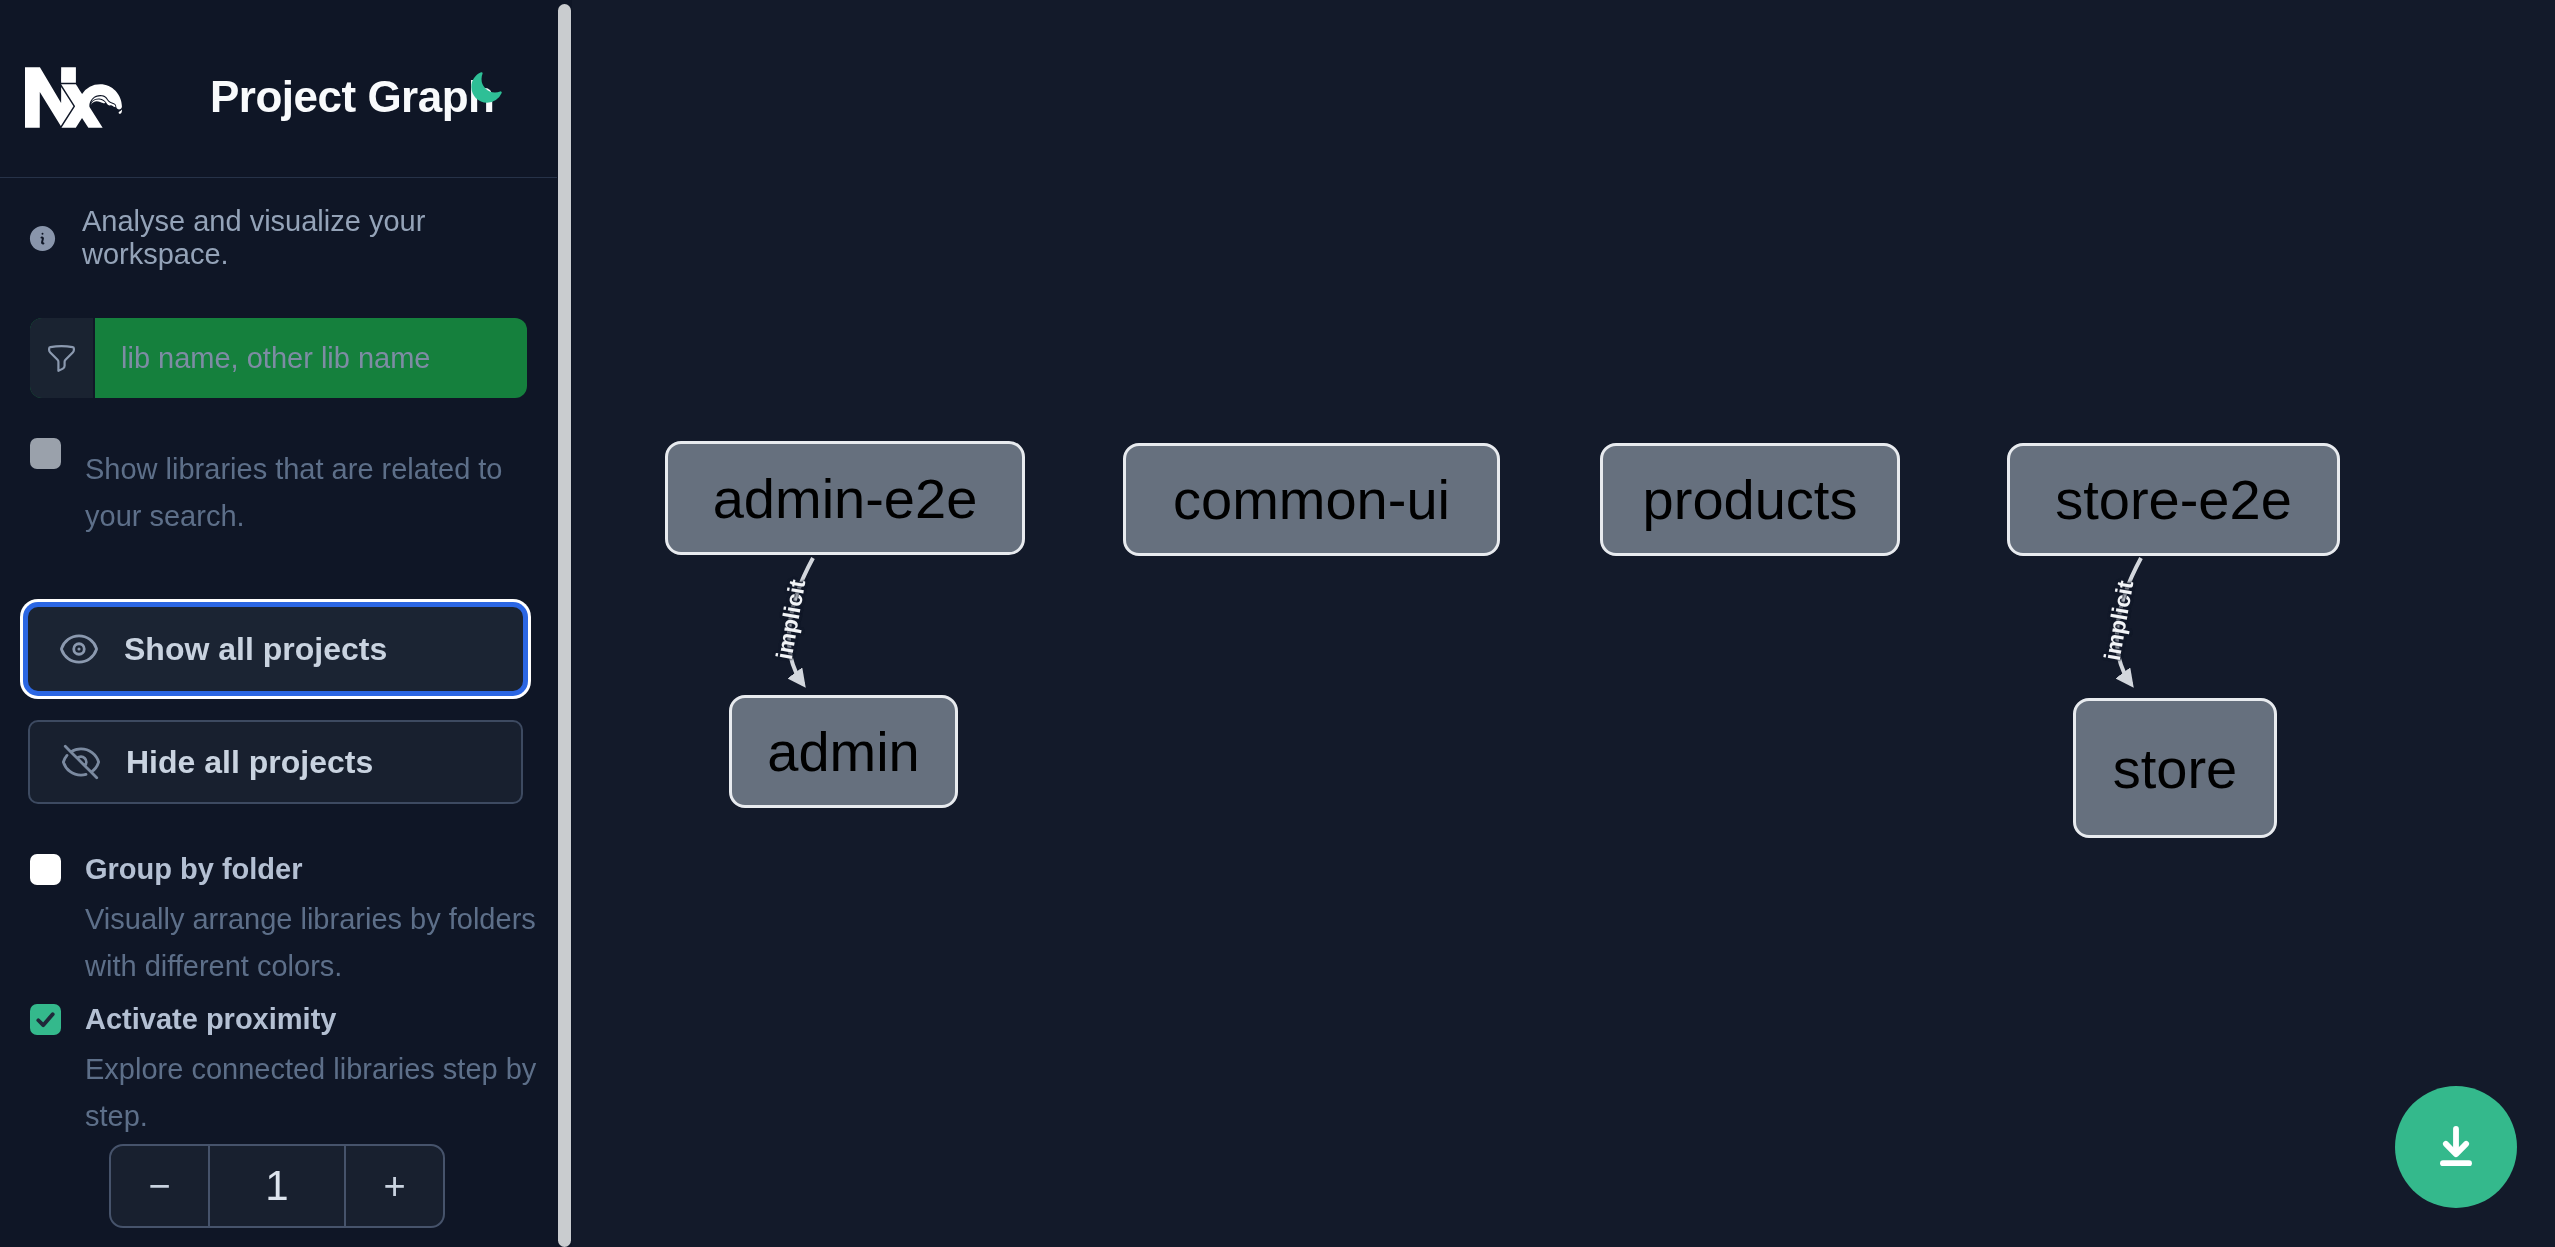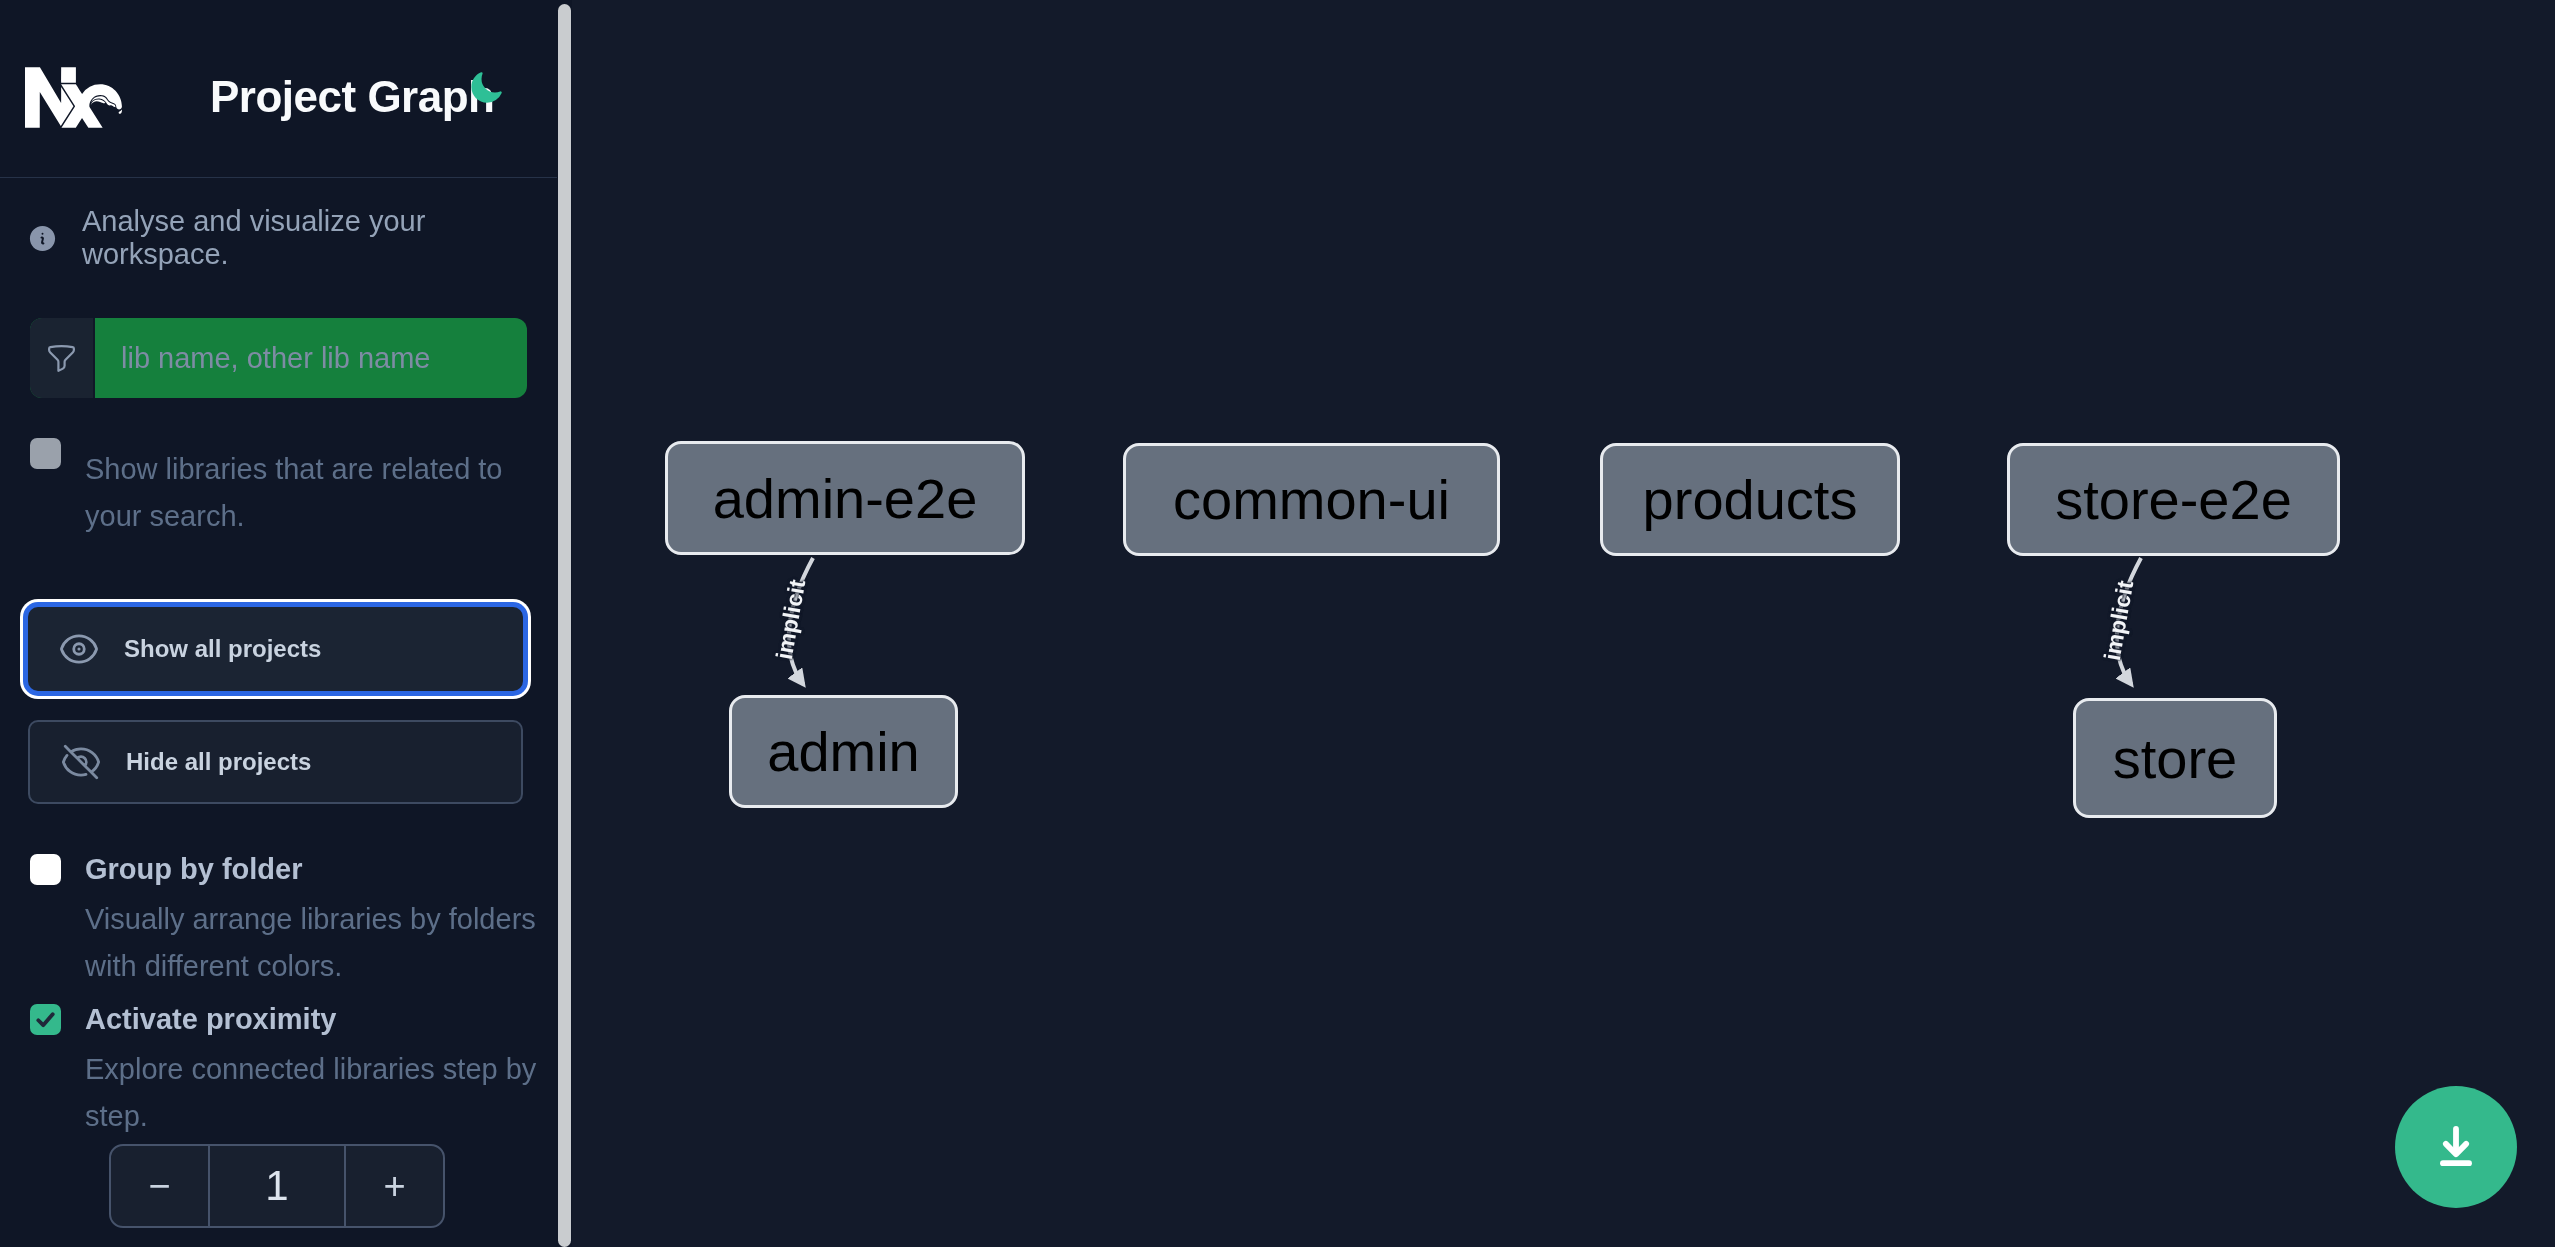--- a/index.html
+++ b/index.html
@@ -38,21 +38,21 @@
   .cb-white { background:#ffffff; }
   .cb-green { background:#34b98c; }
   .cb-green svg { width:23px; height:23px; }
   .opt-label { font-size:29px; font-weight:700; color:#b4c0d3; line-height:34px; cursor:pointer; }
   .opt-desc { font-size:29px; color:#5d6f89; line-height:47px; margin-top:10px; width:470px; }
 
   .sb-btn { position:absolute; left:28px; width:495px; height:84px; border-radius:10px;
     display:flex; align-items:center; padding-left:30px; gap:24px; cursor:pointer;
     background:#18202f; border:2px solid #3d4a61; }
   .sb-btn svg { width:42px; height:42px; }
-  .sb-btn .btn-label { font-size:24px; font-weight:600; color:#c9d3e0; }
+  .sb-btn .btn-label { font-size:32px; font-weight:600; color:#c9d3e0; }
   .btn-focused { background:#1b2433; border:none;
     box-shadow:0 0 0 5px #2b66e3, 0 0 0 8px #ffffff; }
 
   .stepper { position:absolute; left:109px; top:1144px; width:336px; height:84px;
     border:2px solid #46536b; border-radius:14px; background:#18202f;
     display:flex; align-items:stretch; overflow:hidden; }
   .step-btn { width:97px; display:flex; align-items:center; justify-content:center;
     font-size:38px; color:#c9d3e0; cursor:pointer; }
   .step-value { flex:1; display:flex; align-items:center; justify-content:center;
     font-size:42px; color:#dde4ee; border-left:2px solid #46536b; border-right:2px solid #46536b; }
@@ -62,21 +62,21 @@
   .edges-svg { position:absolute; left:0; top:0; width:2555px; height:1247px; pointer-events:none; }
 
   .gnode { position:absolute; background:#66707e; border:3px solid #e8ebef; border-radius:16px;
     color:#000000; font-size:56px; display:flex; align-items:center; justify-content:center;
     cursor:pointer; }
   #node-admin-e2e { left:665px;  top:441px; width:360px; height:114px; }
   #node-common-ui { left:1123px; top:443px; width:377px; height:113px;text-align:center; }
   #node-products  { left:1600px; top:443px; width:300px; height:113px; }
   #node-store-e2e { left:2007px; top:443px; width:333px; height:113px; }
   #node-admin     { left:729px;  top:695px; width:229px; height:113px; }
-  #node-store     { left:2073px; top:698px; width:204px; height:120px; }
+  #node-store     { left:2073px; top:698px; width:204px; height:140px; }
 
   .edge-label { position:absolute; width:100px; text-align:center; font-size:23px; font-weight:700;
     color:#f2f4f7; transform:rotate(-80deg);
     text-shadow:0 0 3px #131a2a, 0 0 3px #131a2a, 1px 1px 2px #131a2a; }
   #edge-label-1 { left:741px;  top:606px; }
   #edge-label-2 { left:2069px; top:607px; }
 
   .fab { position:absolute; left:2395px; top:1086px; width:122px; height:122px; border-radius:50%;
     background:#34b98c; display:flex; align-items:center; justify-content:center; cursor:pointer; }
   .fab svg { width:58px; height:58px; }

